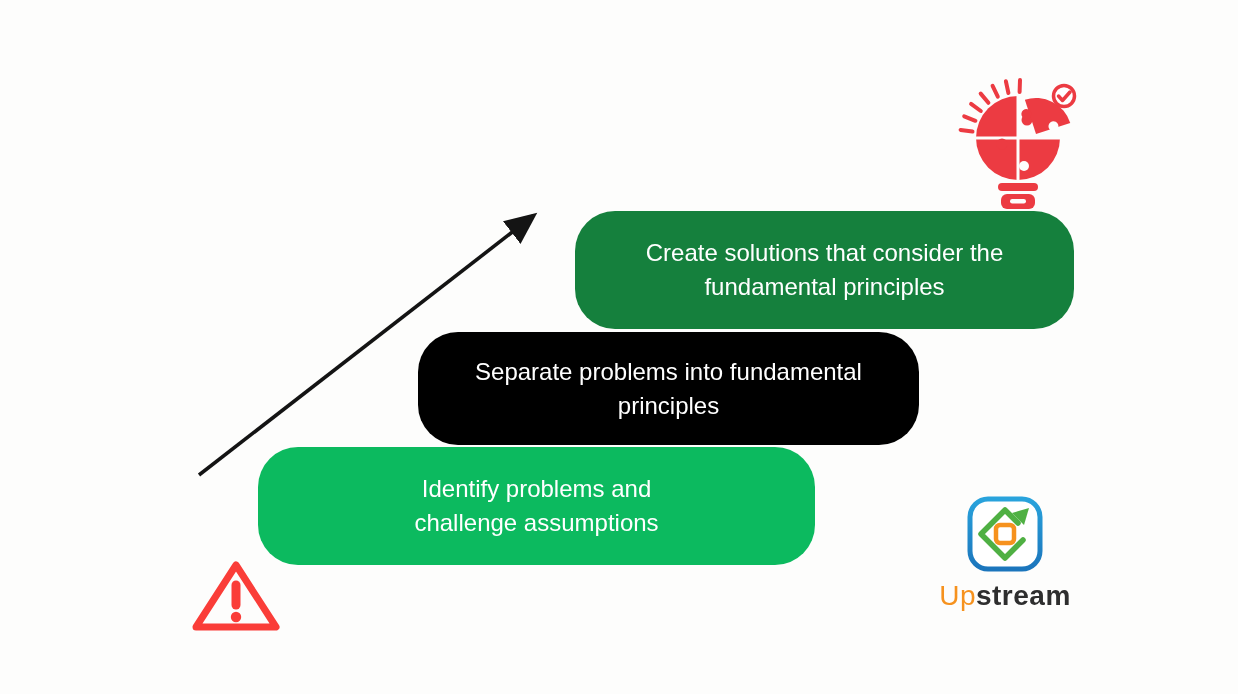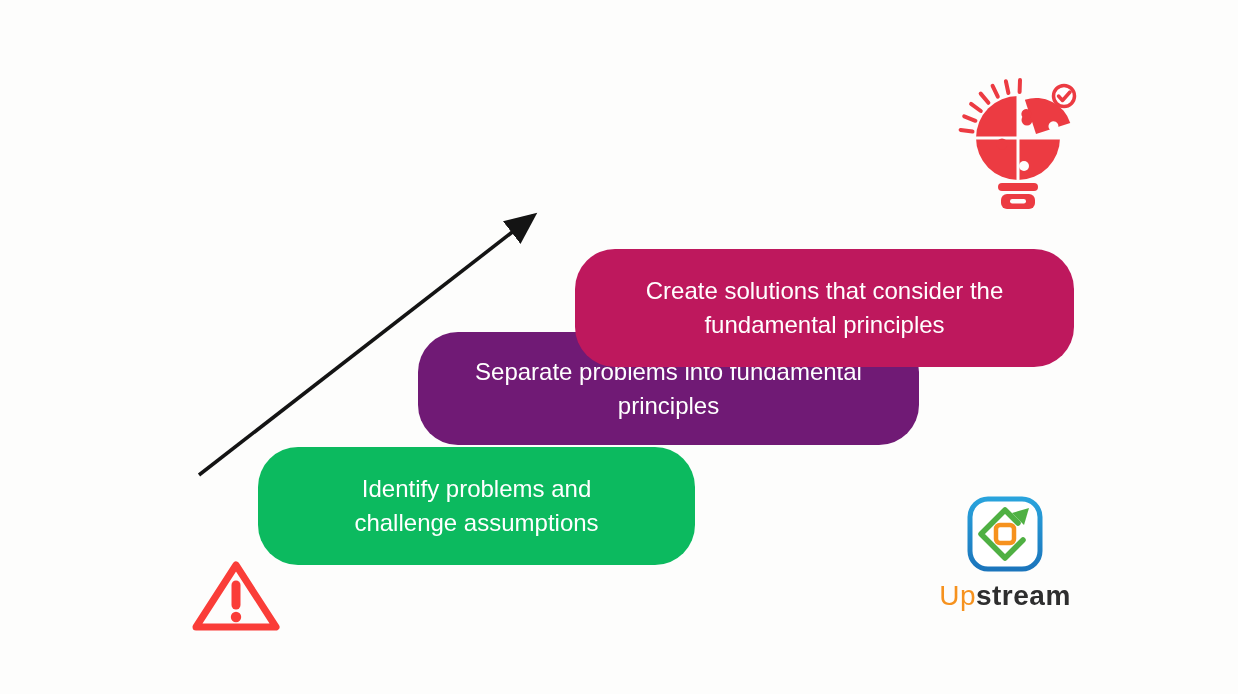--- a/index.html
+++ b/index.html
@@ -12,21 +12,21 @@
   }
   .step{
     position:absolute;
     display:flex;align-items:center;justify-content:center;
     color:var(--step_text,#fff);
     text-align:center;
     font-size:24px;line-height:34px;
     border-radius:40px;
   }
   .step-label{display:block;}
-  .step1{left:258px;top:447px;width:437px;height:118px;}
+  .step1{left:258px;top:447px;width:557px;height:118px;}
   .step1 .step-label{max-width:310px;}
   .step2{left:418px;top:332px;width:501px;height:113px;}
   .step2 .step-label{max-width:440px;}
   .step3{left:575px;top:211px;width:499px;height:118px;}
   .step3 .step-label{max-width:450px;}
   .growth-arrow{position:absolute;left:0;top:0;pointer-events:none;}
   .alert-icon{position:absolute;left:188px;top:556px;}
   .bulb-icon{position:absolute;left:958px;top:74px;}
   .brand{position:absolute;left:905px;top:494px;width:200px;text-align:center;}
   .brand-icon{display:block;margin:0 auto;}
@@ -47,24 +47,24 @@
       <marker id="ah" markerWidth="12" markerHeight="10" refX="7.5" refY="4" orient="auto">
         <path d="M0,0 L9,4 L0,8 Z" fill="var(--arrow_black)"></path>
       </marker>
     </defs>
     <line x1="199" y1="475" x2="533" y2="216" stroke="var(--arrow_black)" stroke-width="3.6" marker-end="url(#ah)"></line>
   </svg>
 
   <div class="step step1" style="background-color: rgb(12, 186, 95);">
     <span class="step-label">Identify problems and challenge assumptions</span>
   </div>
-  <div class="step step2" style="background-color: #701a75;">
+  <div class="step step2" style="background-color: #000000;">
     <span class="step-label">Separate problems into fundamental principles</span>
   </div>
-  <div class="step step3" style="background-color: #be185d; margin-top: 38px;">
+  <div class="step step3" style="background-color: #15803d;">
     <span class="step-label">Create solutions that consider the fundamental principles</span>
   </div>
 
   <svg class="alert-icon" width="96" height="82" viewBox="0 0 96 82" aria-hidden="true">
     <polygon points="48,9 88,71 8,71" fill="none" stroke="var(--alert_red)" stroke-width="7" stroke-linejoin="round"></polygon>
     <line x1="48" y1="29" x2="48" y2="49" stroke="var(--alert_red)" stroke-width="9" stroke-linecap="round"></line>
     <circle cx="48" cy="61" r="5.2" fill="var(--alert_red)"></circle>
   </svg>
 
   <svg class="bulb-icon" width="125" height="138" viewBox="0 0 125 138" aria-hidden="true">

